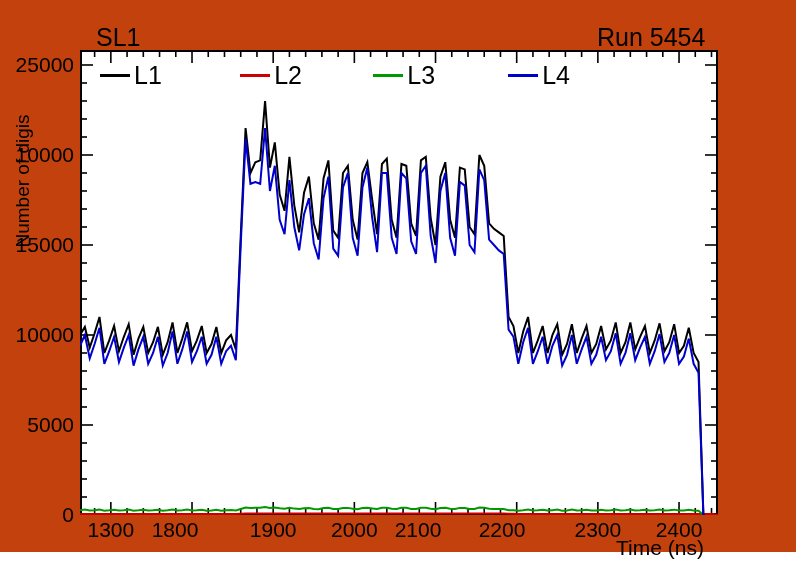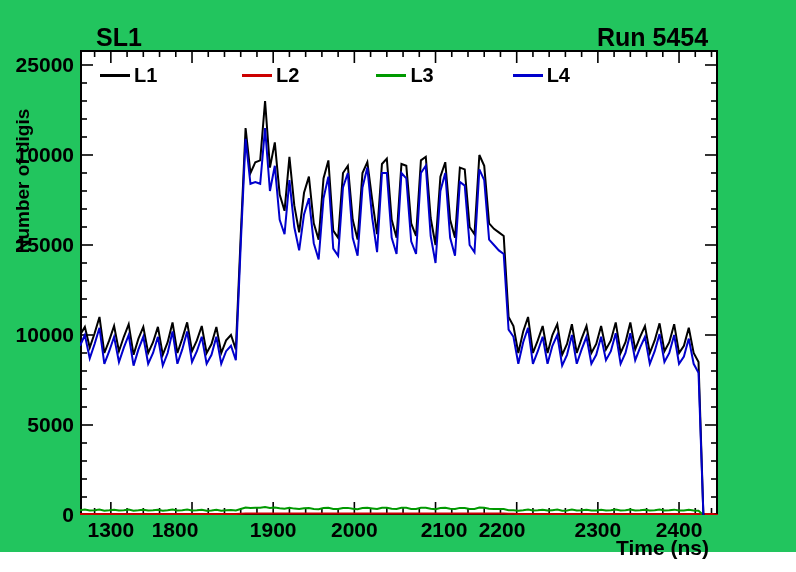--- a/index.html
+++ b/index.html
@@ -1,17 +1,17 @@
 <!DOCTYPE html>
 <html><head>
 <meta charset="utf-8">
 <style>
   html,body{margin:0;padding:0;background:#ffffff;}
   body{width:796px;height:572px;overflow:hidden;font-family:"Liberation Sans",sans-serif;}
-  #root{position:relative;width:796px;height:552px;background:#22c55e;font-weight:bold;}
+  #root{position:relative;width:796px;height:552px;background:#c2410c;}
 
   .hdr{position:absolute;color:#000;font-size:25px;line-height:1;white-space:nowrap;}
   #hdr-left{left:96px;top:25px;}
   #hdr-center{left:239px;top:24px;}
   #hdr-right{left:597px;top:25px;}
 
   #frame{position:absolute;left:80px;top:50px;width:638px;height:465px;
          border:2px solid #000;box-sizing:border-box;background:#fff;}
 
   #plotsvg{position:absolute;left:80px;top:50px;width:638px;height:465px;}
@@ -28,21 +28,21 @@
 
   .xtick{position:absolute;font-size:21px;color:#000;white-space:nowrap;
          transform:translateX(-50%);top:518px;}
   #xticks{position:absolute;left:0;top:0;width:796px;height:572px;}
 
   
   #legend{position:absolute;left:100px;top:62px;width:470px;height:26px;display:flex;
           align-items:center;}
   .leg-item{display:flex;align-items:center;margin-right:0;}
   .leg-line{display:inline-block;width:30px;height:3px;margin-right:4px;}
-  .leg-txt{font-size:20px;color:#000;line-height:1;}
+  .leg-txt{font-size:25px;color:#000;line-height:1;}
   .sp1{width:88px;}
   .sp2{width:80px;}
   .sp3{width:82px;}
 </style>
 </head>
 <body>
 
 <div id="root">
 
   <div class="hdr" id="hdr-left">SL1</div>
@@ -57,21 +57,21 @@
       <div class="ytick" style="top: 334.998px;">10000</div>
       <div class="ytick" style="top: 244.997px;">15000</div>
       <div class="ytick" style="top: 154.995px;">10000</div>
       <div class="ytick" style="top: 64.9942px; margin-left: 10px;">25000</div>
     </div>
   <div id="xticks">
       <div class="xtick" style="left: 110.845px;">1300</div>
       <div class="xtick" style="left: 175px;">1800</div>
       <div class="xtick" style="left: 273.186px;">1900</div>
       <div class="xtick" style="left: 354.356px;">2000</div>
-      <div class="xtick" style="left: 444px;">2100</div>
+      <div class="xtick" style="left: 418px;">2100</div>
       <div class="xtick" style="left: 502px;">2200</div>
       <div class="xtick" style="left: 597.868px;">2300</div>
       <div class="xtick" style="left: 679.038px;">2400</div>
     </div>
 
   <div id="frame"></div>
 
   <svg id="plotsvg" viewBox="0 0 638 465" preserveAspectRatio="none">
       <line x1="0" y1="465" x2="13" y2="465" stroke="#000" stroke-width="1.6"></line>
       <line x1="638" y1="465" x2="625" y2="465" stroke="#000" stroke-width="1.6"></line>

